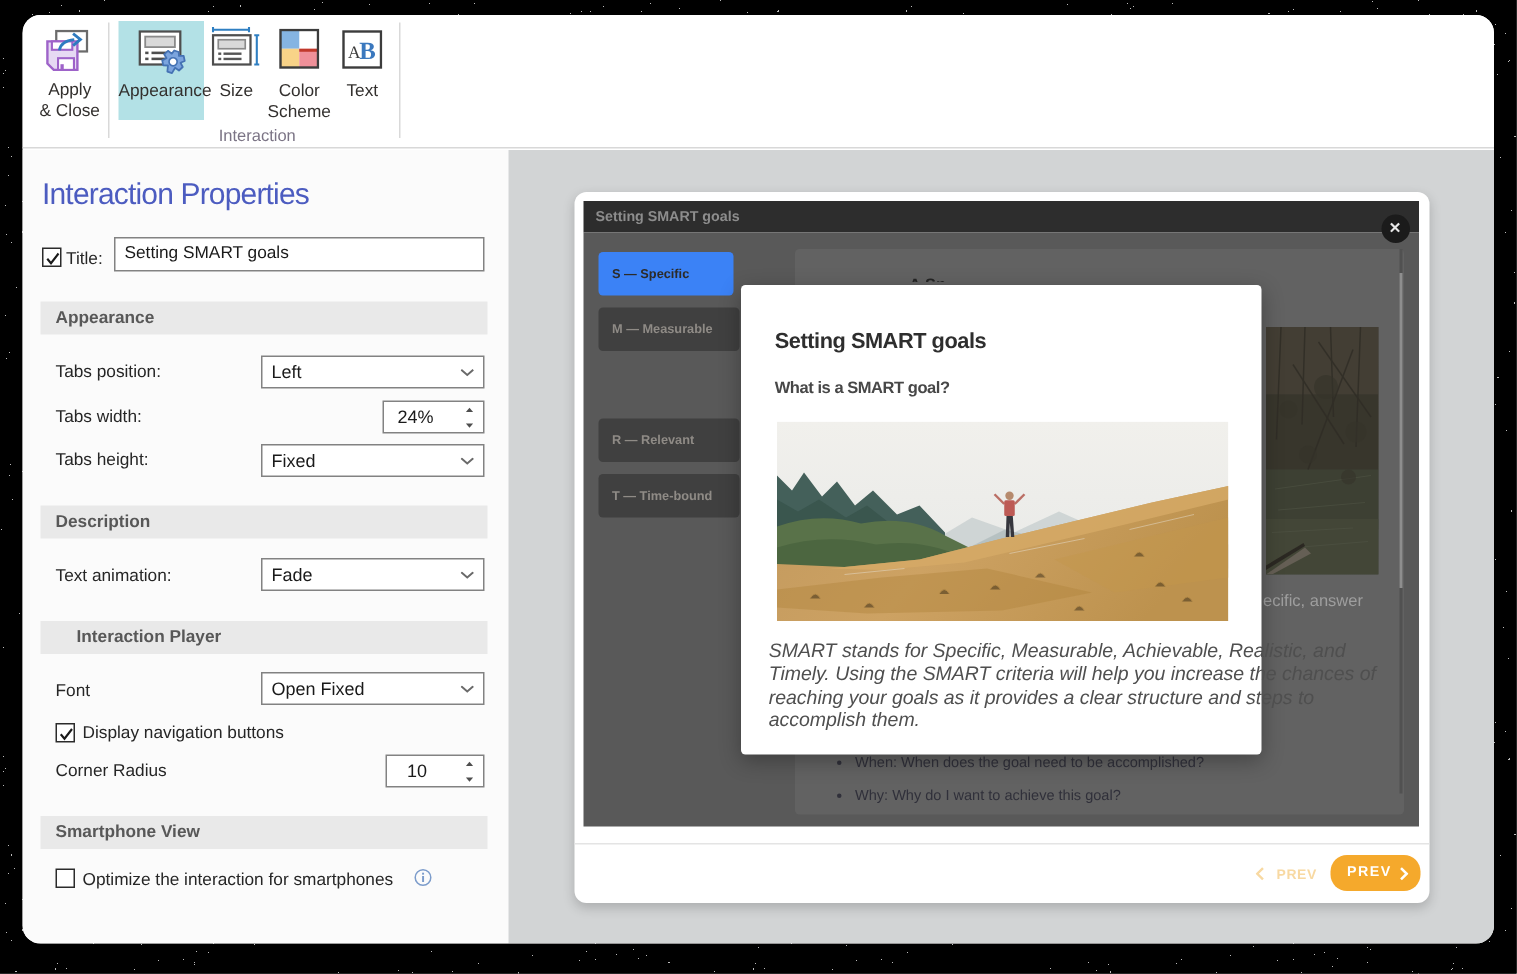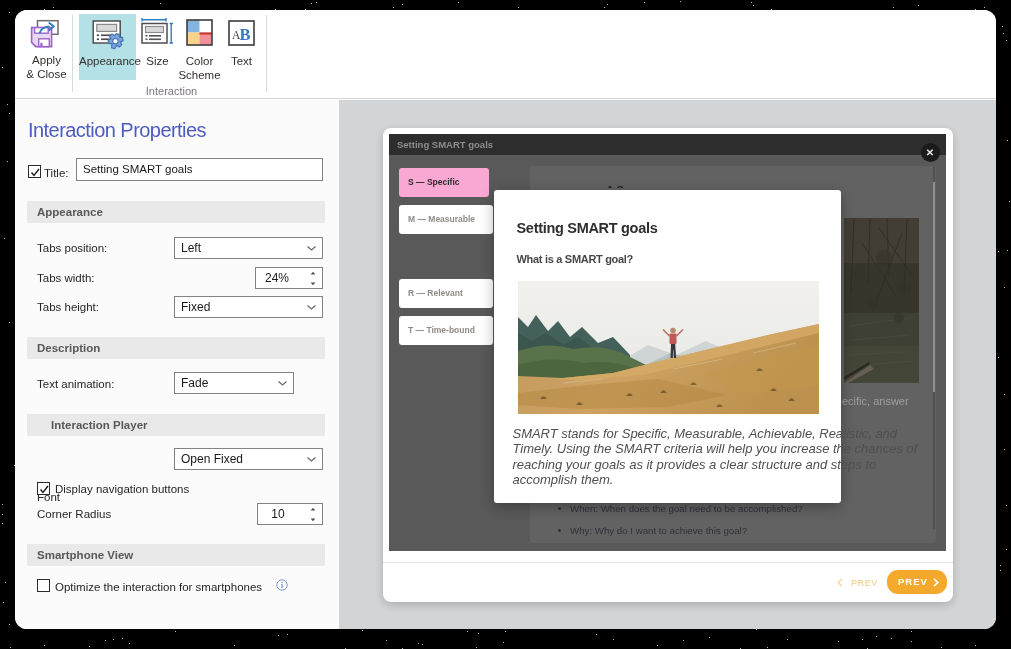--- a/index.html
+++ b/index.html
@@ -36,22 +36,22 @@
   #parea { position:absolute; left:324px; top:90px; width:658px; height:529px; background:#d2d4d5; }
   #pcont { position:absolute; left:44px; top:28px; width:570px; height:474px; background:#fff;
     border-radius:8px; box-shadow:0 3px 8px rgba(0,0,0,0.18); }
   #ptitle { position:absolute; left:6px; top:6px; width:557px; height:21px; background:#2d2d2d;
     color:#8d8d8d; font-weight:bold; font-size:9.5px; line-height:21px; padding-left:8px; }
   #pbody { position:absolute; left:6px; top:27px; width:557px; height:396px; background:#595959; overflow:hidden; }
   #pclose { position:absolute; left:537.5px; top:15px; width:19px; height:19px; border-radius:50%;
     background:#1b1b1b; color:#e8e8e8; text-align:center; line-height:19px; font-size:10px; font-weight:bold; z-index:30; }
   .tab { position:absolute; left:10px; width:94px; height:29px; border-radius:3px;
     font-size:8.5px; font-weight:bold; line-height:29px; padding-left:9px; }
-  .tabon { background:#f9a8d4; color:#2c2b29; }
-  .taboff { background:#ffffff; color:#8f8b86; }
+  .tabon { background:#3b82f6; color:#2c2b29; }
+  .taboff { background:#404040; color:#8f8b86; }
   #sbar { position:absolute; left:543.5px; top:11px; width:2px; height:363px; background:#515151; }
   #sthumb { position:absolute; left:543.5px; top:27px; width:2px; height:210px; background:#8e8e8e; }
 
   
   #forest { position:absolute; left:455px; top:63px; width:75px; height:165px; overflow:hidden;
     background:linear-gradient(180deg,#453f36 0%,#3b3a30 40%,#3f4236 70%,#474b3d 100%); }
   #fcap { position:absolute; left:453px; top:240px; font-size:11px; color:#9e9e9e; }
   .bullet { position:absolute; font-size:9.7px; color:#30303a; }
   .bdot { position:absolute; width:3px; height:3px; border-radius:50%; background:#30303a; }
 
@@ -187,30 +187,30 @@
   <div class="field" style="left:159px; top:286px; width:149px; height:22px;">
     <div class="ddtext">Fixed</div>
     <svg class="chev" viewBox="0 0 9 5">
         <path d="M0.5 0.5 L4.5 4 L8.5 0.5" stroke="#6a6a6a" stroke-width="1.3" fill="none"></path>
       </svg>
   </div>
 
   <div class="band" style="top:327px;">Description</div>
 
   <div class="lbl" style="top:368px;">Text animation:</div>
-  <div class="field" style="left:159px; top:362px; width:120px; height:22px;">
+  <div class="field" style="left:159px; top:362px; width:149px; height:22px;">
     <div class="ddtext">Fade</div>
     <svg class="chev" viewBox="0 0 9 5">
         <path d="M0.5 0.5 L4.5 4 L8.5 0.5" stroke="#6a6a6a" stroke-width="1.3" fill="none"></path>
       </svg>
   </div>
 
   <div class="band" style="top:404px;padding-left:24px;">Interaction Player</div>
 
-  <div class="lbl" style="top:445px;margin-top:36px;">Font</div>
+  <div class="lbl" style="top:445px;">Font</div>
   <div class="field" style="left:159px; top:438px; width:149px; height:22px;">
     <div class="ddtext">Open Fixed</div>
     <svg class="chev" viewBox="0 0 9 5">
         <path d="M0.5 0.5 L4.5 4 L8.5 0.5" stroke="#6a6a6a" stroke-width="1.3" fill="none"></path>
       </svg>
   </div>
 
   <div class="cb" style="left:22px; top:471.5px;">
     <svg width="13" height="13" viewBox="0 0 13 13">
         <path d="M2.5 6.5 L5 9.5 L10 3" stroke="#1a1a1a" stroke-width="1.4" fill="none"></path>

